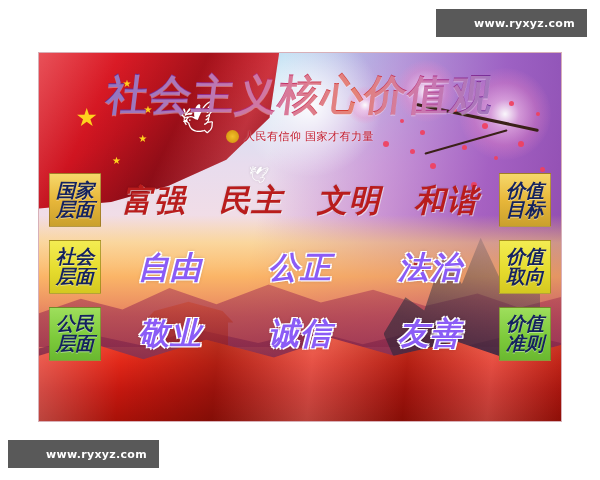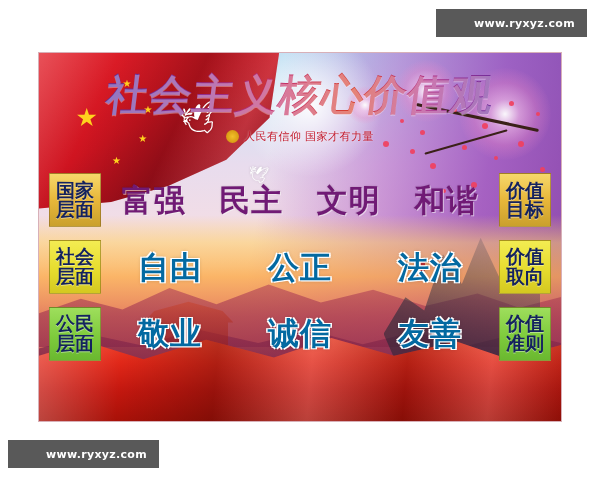--- a/index.html
+++ b/index.html
@@ -152,43 +152,43 @@
     font-size:8px;color:#8a1010;line-height:1;
   }
   #subtitle-text{
     font-size:11px;font-weight:normal;color:#c2182a;letter-spacing:.5px;
     text-shadow:0 0 2px rgba(255,255,255,.7);
   }
 
   
   #grid{
     position:absolute;left:10px;right:10px;top:118px;height:192px;
-    display:flex;flex-direction:column;gap:8px;
+    display:flex;flex-direction:column;gap:8px;font-style:italic;
   }
   .row{flex:1;display:flex;align-items:center;gap:4px;}
 
   .sidebox{
     width:52px;height:54px;flex:0 0 52px;
     display:flex;flex-direction:column;align-items:center;justify-content:center;
     border:1px solid rgba(120,90,30,.5);box-sizing:border-box;
     font-family:"DejaVu Sans","Liberation Sans",sans-serif;
     font-size:19px;font-weight:bold;line-height:1.04;
     color:#14225e;text-shadow:0 1px 0 rgba(255,255,255,.4);
   }
   .sb-gold{background:linear-gradient(180deg,#f6d86b 0%,#e8b73a 50%,#caa02c 100%);}
   .sb-yellow{background:linear-gradient(180deg,#f3ec52 0%,#e6dc2e 55%,#d4c820 100%);text-align:center;}
   .sb-green{background:linear-gradient(180deg,#9ede5c 0%,#7ecb3c 55%,#6ab830 100%);justify-content:center;}
 
   .vals{flex:1;display:flex;align-items:center;justify-content:space-around;height:100%;}
   .val{
     font-family:"DejaVu Sans","Liberation Sans",sans-serif;
     font-weight:bold;font-size:31px;letter-spacing:1px;line-height:1;
   }
-  .v-dark{color:#701a75;text-shadow:1px 1px 0 rgba(255,255,255,.55),0 0 2px rgba(0,0,0,.2);}
-  .v-out{color:#0369a1;
+  .v-dark{color:#b91c1c;text-shadow:1px 1px 0 rgba(255,255,255,.55),0 0 2px rgba(0,0,0,.2);}
+  .v-out{color:#8b5cf6;
     text-shadow:-1.4px -1.4px 0 #fff,1.4px -1.4px 0 #fff,-1.4px 1.4px 0 #fff,
       1.4px 1.4px 0 #fff,0 0 4px rgba(0,0,0,.25);}
 
   #wm-top, #wm-bottom, #poster{user-select:none;}
 </style>
 </head>
 <body>
 
 <div class="watermark" id="wm-top">www.ryxyz.com</div>
 

